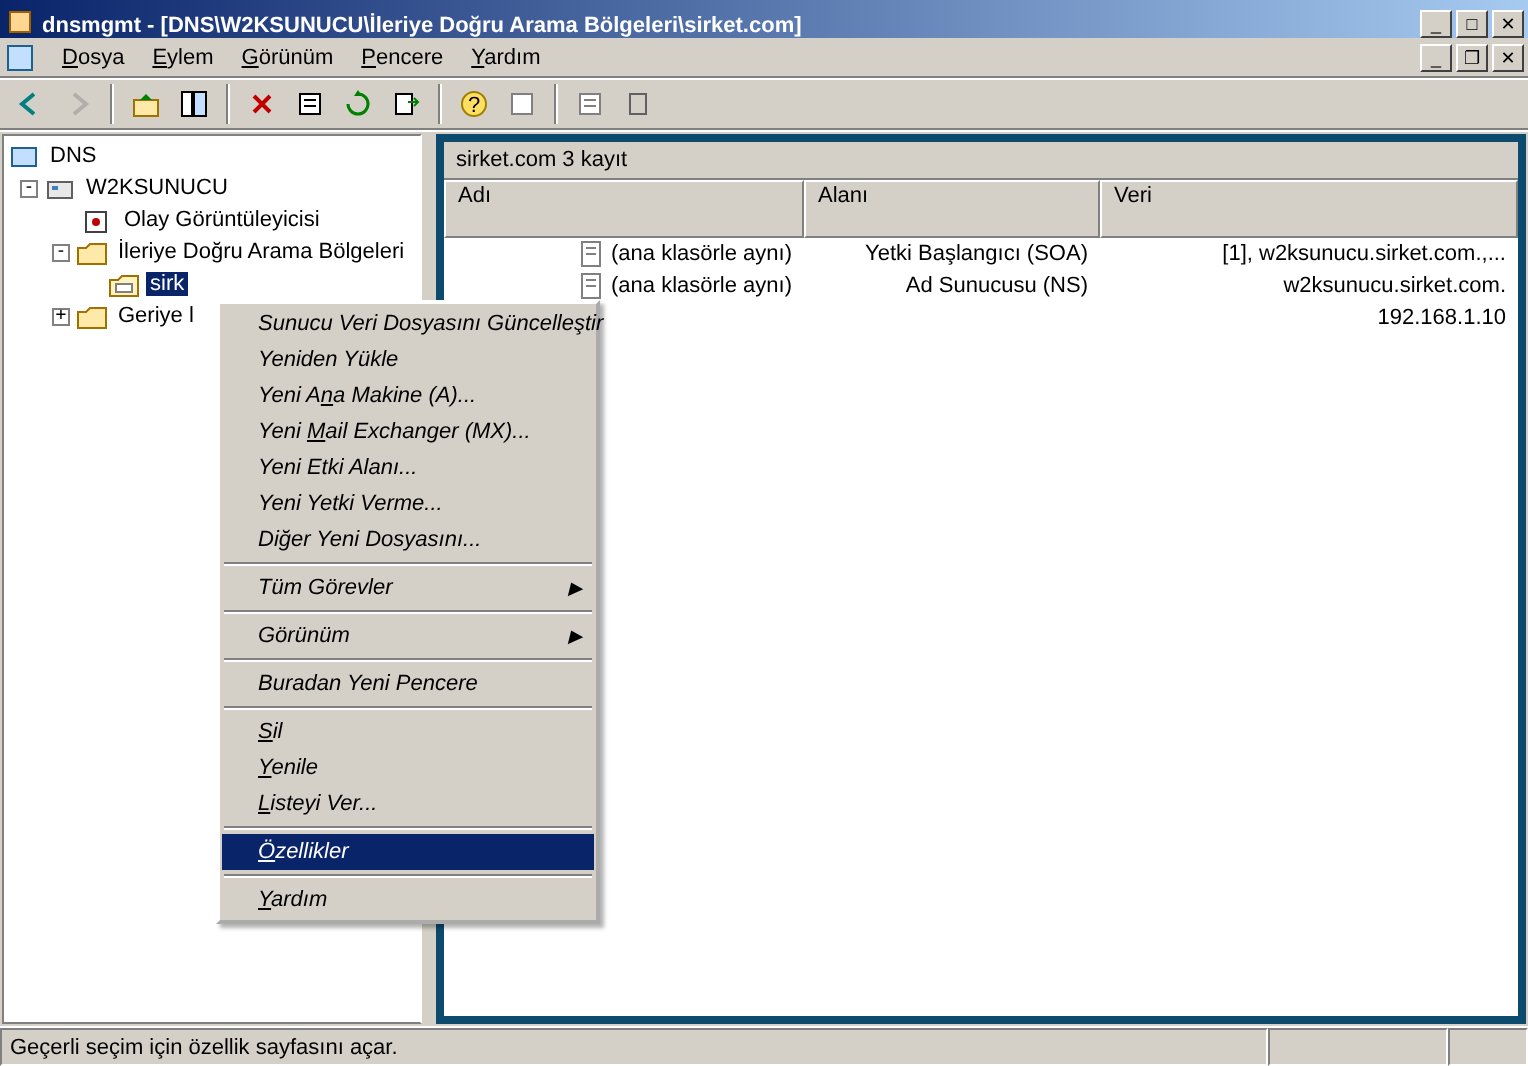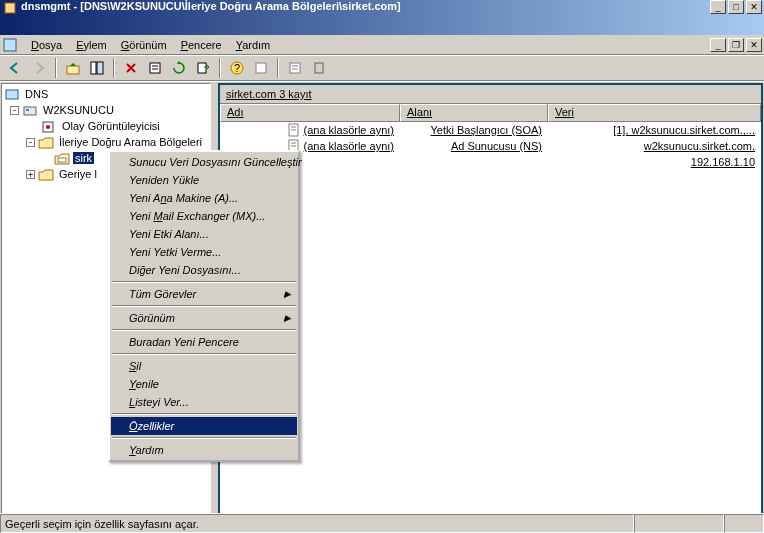--- a/index.html
+++ b/index.html
@@ -1,50 +1,50 @@
 <!DOCTYPE html>
 <html><head>
 <meta charset="utf-8">
 <style>
 * { box-sizing: border-box; margin: 0; padding: 0; font-family: Tahoma, sans-serif; font-size: 11px; }
 body { background: #d4d0c8; width: 764px; height: 533px; overflow: hidden; position: relative; }
 
-.titlebar { background: linear-gradient(to right, #0a246a, #a6caf0); height: 35px; display: flex; align-items: flex-start; padding: 0 2px; color: white; }
+.titlebar { background: linear-gradient(to right, #0a246a, #a6caf0); height: 19px; display: flex; align-items: flex-end; padding: 0 2px; color: white; }
 .titlebar .icon { width: 16px; height: 16px; margin-right: 3px; display:inline-block; }
 .titlebar .title { font-weight: bold; flex: 1; }
 .titlebar .winbtns { display: flex; gap: 0; }
 .titlebar .winbtn { width: 16px; height: 14px; background:#d4d0c8; border:1px solid #fff; border-right-color:#404040; border-bottom-color:#404040; font-size:9px; display:flex; align-items:center; justify-content:center; font-family: Marlett, Arial; color:#000; margin-left:2px; }
 
 .menubar { background:#d4d0c8; border-bottom:1px solid #808080; height: 20px; display:flex; align-items:center; padding:0 2px; }
 .menubar .logo { width:16px; height:16px; margin-right:6px; display:inline-block; }
 .menubar .mi { padding: 2px 7px; cursor:default; }
 .menubar .mi u { text-decoration: underline; }
 .menubar .mdibtns { margin-left:auto; display:flex; }
 .menubar .mdibtns .winbtn { width:16px; height:14px; background:#d4d0c8; border:1px solid #fff; border-right-color:#404040; border-bottom-color:#404040; font-size:9px; display:flex; align-items:center; justify-content:center; margin-left:2px;}
 
 .toolbar { background:#d4d0c8; height:26px; border-top:1px solid #fff; border-bottom:1px solid #808080; display:flex; align-items:center; padding:0 4px; gap:2px;}
 .toolbar .tbtn { width:22px; height:22px; display:flex; align-items:center; justify-content:center; border:1px solid transparent; }
 .toolbar .sep { width:1px; height:20px; border-left:1px solid #808080; border-right:1px solid #fff; margin:0 3px;}
 
 .content { display:flex; height: calc(533px - 19px - 20px - 26px - 20px); border-top:1px solid #fff; }
 .tree-pane { width: 210px; background:#fff; border:1px solid #808080; border-right-color:#fff; margin:1px; overflow:hidden; position:relative;}
 .splitter { width:5px; background:#d4d0c8; cursor:col-resize; }
-.list-pane { flex:1; background:#fff; margin:1px; display:flex; flex-direction:column; border:2px solid #0c4a6e;text-decoration:underline;}
+.list-pane { flex:1; background:#fff; margin:1px; display:flex; flex-direction:column; border:4px solid #0c4a6e;}
 
 .tree { padding: 2px; }
 .tree-row { display:flex; align-items:center; height:16px; white-space:nowrap; }
 .tree-indent { display:inline-block; }
 .tree-toggle { width:9px; height:9px; border:1px solid #808080; display:inline-flex; align-items:center; justify-content:center; font-size:9px; line-height:7px; margin-right:3px; background:#fff; font-family: monospace; cursor:pointer;}
 .tree-spacer { width:12px; display:inline-block;}
 .tree-icon { width:16px; height:13px; margin-right:3px; display:inline-block; }
 .tree-label { padding:0 2px; }
 .tree-label.sel { background:#0a246a; color:#fff; }
 
 .list-info { background:#d4d0c8; padding:3px 6px; border-bottom:1px solid #808080;}
-.list-header { display:flex; background:#d4d0c8; height:18px; }
+.list-header { display:flex; background:#d4d0c8; height:29px; }
 .list-header .col { border:1px solid; border-color:#fff #808080 #808080 #fff; padding:1px 6px; cursor:default; }
 .list-body { flex:1; overflow:auto; }
 .list-row { display:flex; height:16px; align-items:center; }
 .list-row .cell { padding:0 6px; white-space:nowrap; overflow:hidden; display:flex; align-items:center;justify-content:flex-end; }
 .rec-icon { width:14px; height:14px; margin-right:3px; display:inline-block; }
 
 .ctx-menu { position:absolute; left:108px; top:150px; width:192px; background:#d4d0c8; border:2px outset #fff; box-shadow: 2px 2px 2px rgba(0,0,0,0.3); z-index:100; padding:1px;}
 .ctx-item { padding: 3px 18px 3px 18px; cursor:default; white-space:nowrap; position:relative;font-style:italic;}
 .ctx-item.hilite { background:#0a246a; color:#fff; }
 .ctx-sep { border-top:1px solid #808080; border-bottom:1px solid #fff; margin:2px 1px; }

